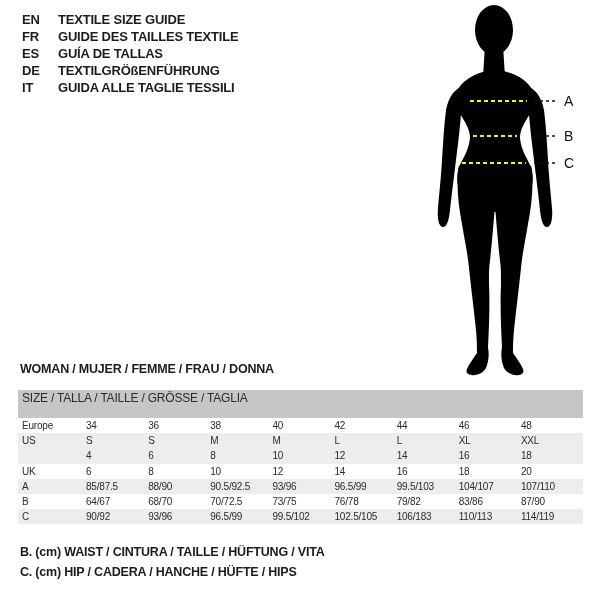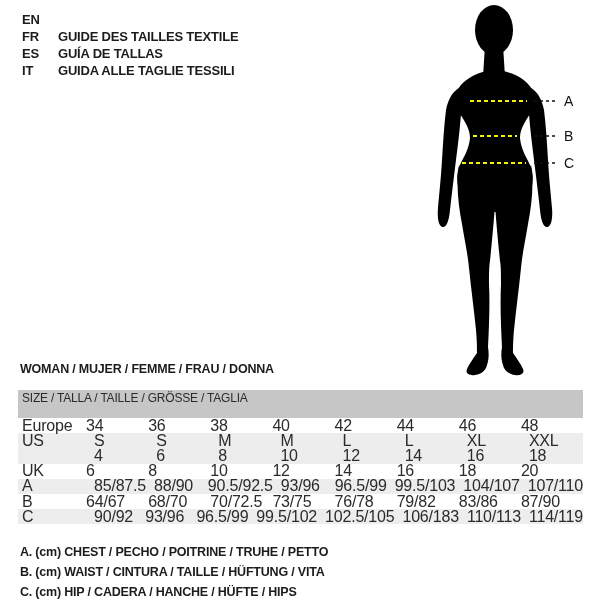--- a/index.html
+++ b/index.html
@@ -27,45 +27,50 @@
 
   
   .category { position: absolute; left: 20px; top: 362px; font-size: 12.5px; font-weight: bold; letter-spacing: -0.2px; }
 
   
   .table { position: absolute; left: 18px; top: 390px; width: 565px; }
   .size-header {
     height: 28px; line-height: 17px; background: var(--header-bg, #c6c6c6);
     font-size: 12px; padding-left: 4px; color: #2b2b2b; letter-spacing: -0.2px;
   }
-  .size-row { display: flex; height: 15.2px; align-items: center; font-size: 16px; color: #2b2b2b; }
-  .size-row.striped { background: var(--stripe-bg, #ededed); gap: 8px; }
+  .size-row { display: flex; height: 15.2px; align-items: center; font-size: 10px; color: #2b2b2b; }
+  .size-row.striped { background: var(--stripe-bg, #ededed); }
   .size-row .rlbl { width: 68px; padding-left: 4px; letter-spacing: -0.2px; }
   .size-row .val { flex: 1; letter-spacing: -0.2px; }
 
   
   .legend { position: absolute; left: 20px; top: 545px; }
   .legend-line { height: 20px; font-size: 12.5px; font-weight: bold; letter-spacing: -0.2px; white-space: nowrap; }
 </style>
 </head>
 <body>
 
 <div class="canvas">
 
   <div class="lang-list">
     <div class="lang-row">
       <span class="code">EN</span>
+      <span class="ltitle">TEXTILE SIZE GUIDE</span>
     </div>
     <div class="lang-row">
       <span class="code">FR</span>
       <span class="ltitle">GUIDE DES TAILLES TEXTILE</span>
     </div>
     <div class="lang-row">
       <span class="code">ES</span>
       <span class="ltitle">GUÍA DE TALLAS</span>
+    </div>
+    <div class="lang-row">
+      <span class="code">DE</span>
+      <span class="ltitle">TEXTILGRÖßENFÜHRUNG</span>
     </div>
     <div class="lang-row">
       <span class="code">IT</span>
       <span class="ltitle">GUIDA ALLE TAGLIE TESSILI</span>
     </div>
   </div>
 
   <svg class="figure" viewBox="0 0 185 380" aria-hidden="true">
     <g>
       <ellipse class="fill" cx="89" cy="30" rx="19" ry="25"></ellipse>
@@ -172,18 +177,17 @@
           <span class="val">99.5/102</span>
           <span class="val">102.5/105</span>
           <span class="val">106/183</span>
           <span class="val">110/113</span>
           <span class="val">114/119</span>
         </div>
       </div>
   </div>
 
   <div class="legend">
-    <div class="legend-line">A. (cm) CHEST / PECHO / POITRINE / TRUHE / PETTO</div>
     <div class="legend-line">B. (cm) WAIST / CINTURA / TAILLE / HÜFTUNG / VITA</div>
     <div class="legend-line">C. (cm) HIP / CADERA / HANCHE / HÜFTE / HIPS</div>
   </div>
 
 </div>
 
 </body></html>

